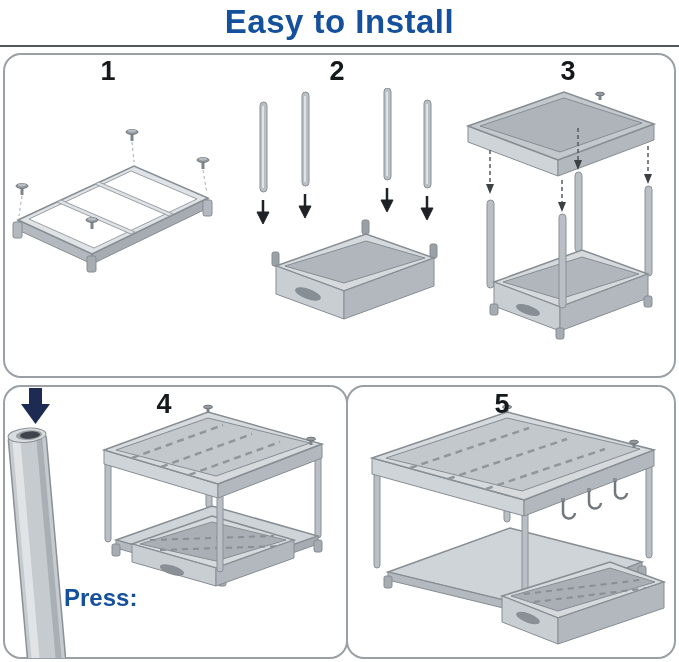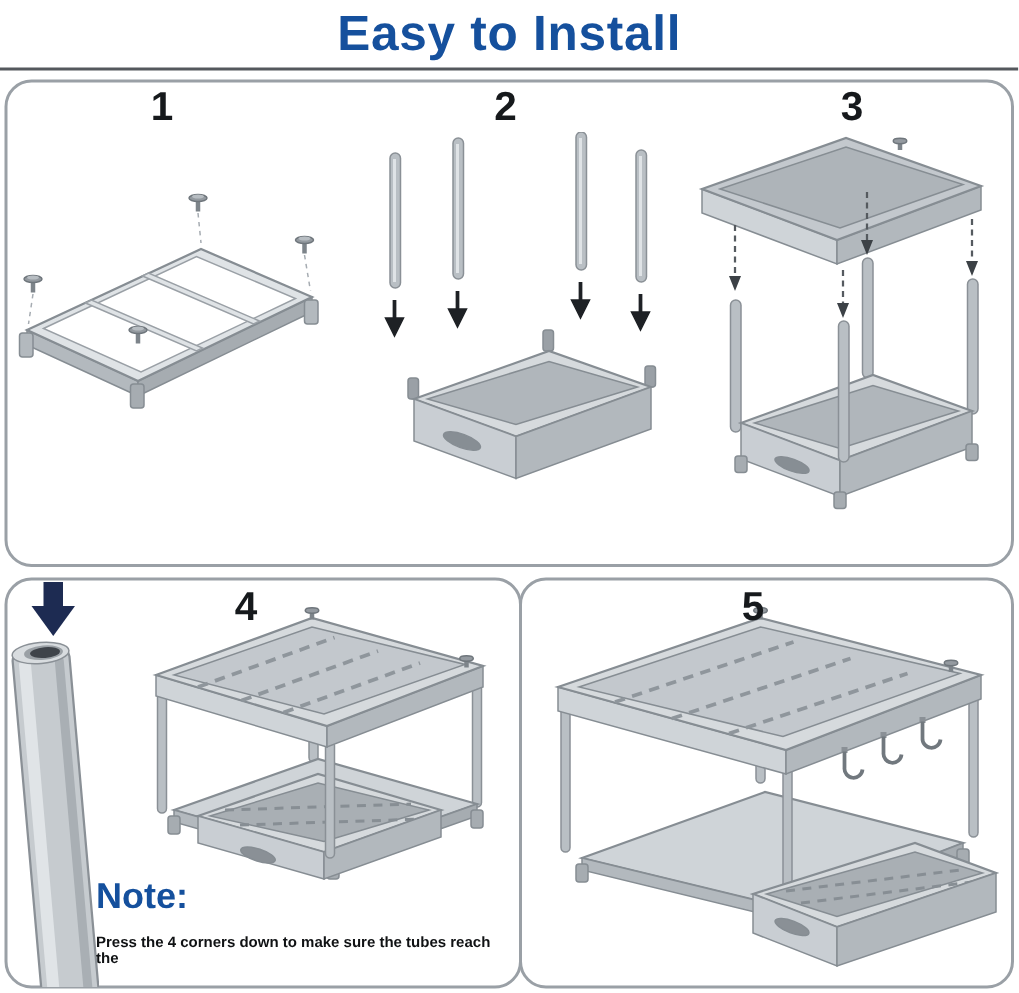--- a/index.html
+++ b/index.html
@@ -292,16 +292,15 @@
       <polygon points="17,16 46,16 31.5,36"></polygon>
     </g>
   </svg>
 
   <div class="step-num" id="num1">1</div>
   <div class="step-num" id="num2">2</div>
   <div class="step-num" id="num3">3</div>
   <div class="step-num" id="num4">4</div>
   <div class="step-num" id="num5">5</div>
 
-  <div class="note-label">Note:</div>
-  <div class="note-line" id="note-l1">Press the 4 corners down to make sure the tubes reach the</div>
+  <div class="note-label">Press:</div>
 
 </div>
 
 </body></html>

